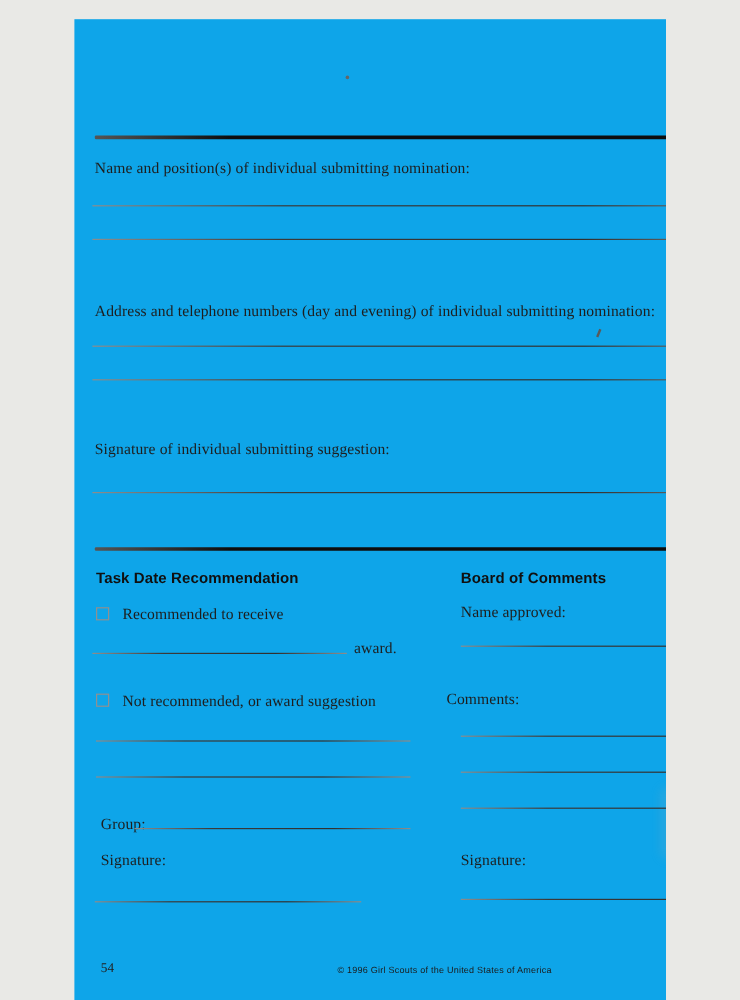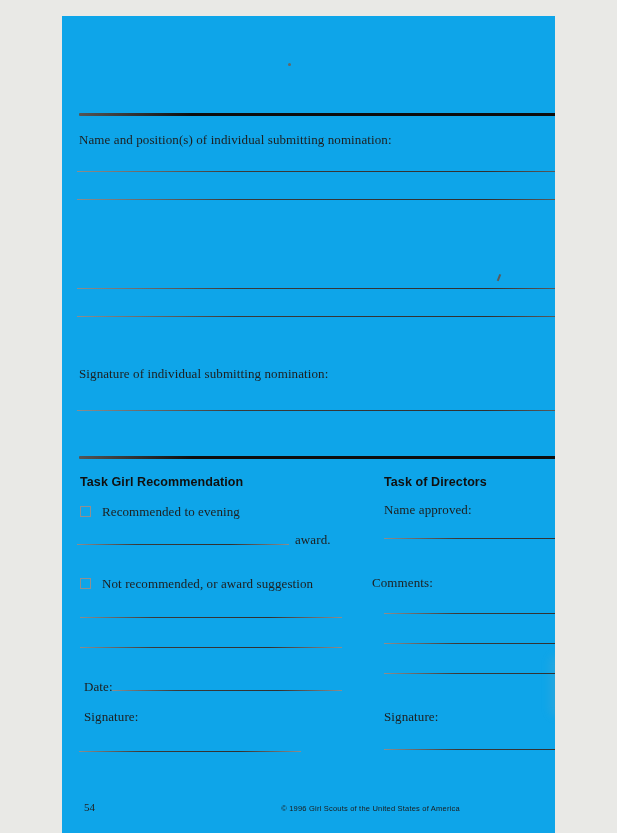--- a/index.html
+++ b/index.html
@@ -90,49 +90,50 @@
   <div class="smudge" style="left:505px; top:450px; width:92px; height:160px;"></div>
   <div class="smudge" style="left:488px; top:640px; width:100px; height:60px;"></div>
   <div class="scan-edge"></div>
 
   <div class="rule thick" style="left:17px; top:97px; width:563px;"></div>
 
   <div class="label" style="left:17px; top:117px;">Name and position(s) of individual submitting nomination:</div>
   <div class="rule" style="left:15px; top:155px; width:568px;"></div>
   <div class="rule" style="left:15px; top:183px; width:568px;"></div>
 
+  <div class="label" style="left:17px; top:236px;">Address and telephone numbers (day and evening) of individual submitting nomination:</div>
   <div class="rule" style="left:15px; top:272px; width:568px;"></div>
   <div class="rule" style="left:15px; top:300px; width:568px;"></div>
 
-  <div class="label" style="left:17px; top:351px;">Signature of individual submitting nomination:</div>
+  <div class="label" style="left:17px; top:351px;">Signature of individual submitting suggestion:</div>
   <div class="rule" style="left:15px; top:394px; width:568px;"></div>
 
   <div class="rule thick" style="left:17px; top:440px; width:566px;"></div>
 
-  <div class="heading" style="left:18px; top:459px;">Task Girl Recommendation</div>
+  <div class="heading" style="left:18px; top:459px;">Task Date Recommendation</div>
 
   <div class="checkbox" style="left:18px; top:490px;"></div>
-  <div class="label" style="left:40px; top:489px;">Recommended to evening</div>
+  <div class="label" style="left:40px; top:489px;">Recommended to receive</div>
 
   <div class="rule" style="left:15px; top:528px; width:212px;"></div>
   <div class="label" style="left:233px; top:517px;">award.</div>
 
   <div class="checkbox" style="left:18px; top:562px;"></div>
   <div class="label" style="left:40px; top:561px;">Not recommended, or award suggestion</div>
 
   <div class="rule" style="left:18px; top:601px; width:262px;"></div>
   <div class="rule" style="left:18px; top:631px; width:262px;"></div>
 
-  <div class="label" style="left:22px; top:664px;">Date:</div>
+  <div class="label" style="left:22px; top:664px;">Group:</div>
   <div class="rule" style="left:50px; top:674px; width:230px;"></div>
 
   <div class="label" style="left:22px; top:694px;">Signature:</div>
   <div class="rule" style="left:17px; top:735px; width:222px;"></div>
 
-  <div class="heading" style="left:322px; top:459px;">Task of Directors</div>
+  <div class="heading" style="left:322px; top:459px;">Board of Comments</div>
 
   <div class="label" style="left:322px; top:487px;">Name approved:</div>
   <div class="rule" style="left:322px; top:522px; width:258px;"></div>
 
   <div class="label" style="left:310px; top:560px;">Comments:</div>
   <div class="rule" style="left:322px; top:597px; width:258px;"></div>
   <div class="rule" style="left:322px; top:627px; width:258px;"></div>
   <div class="rule" style="left:322px; top:657px; width:258px;"></div>
 
   <div class="label" style="left:322px; top:694px;">Signature:</div>

